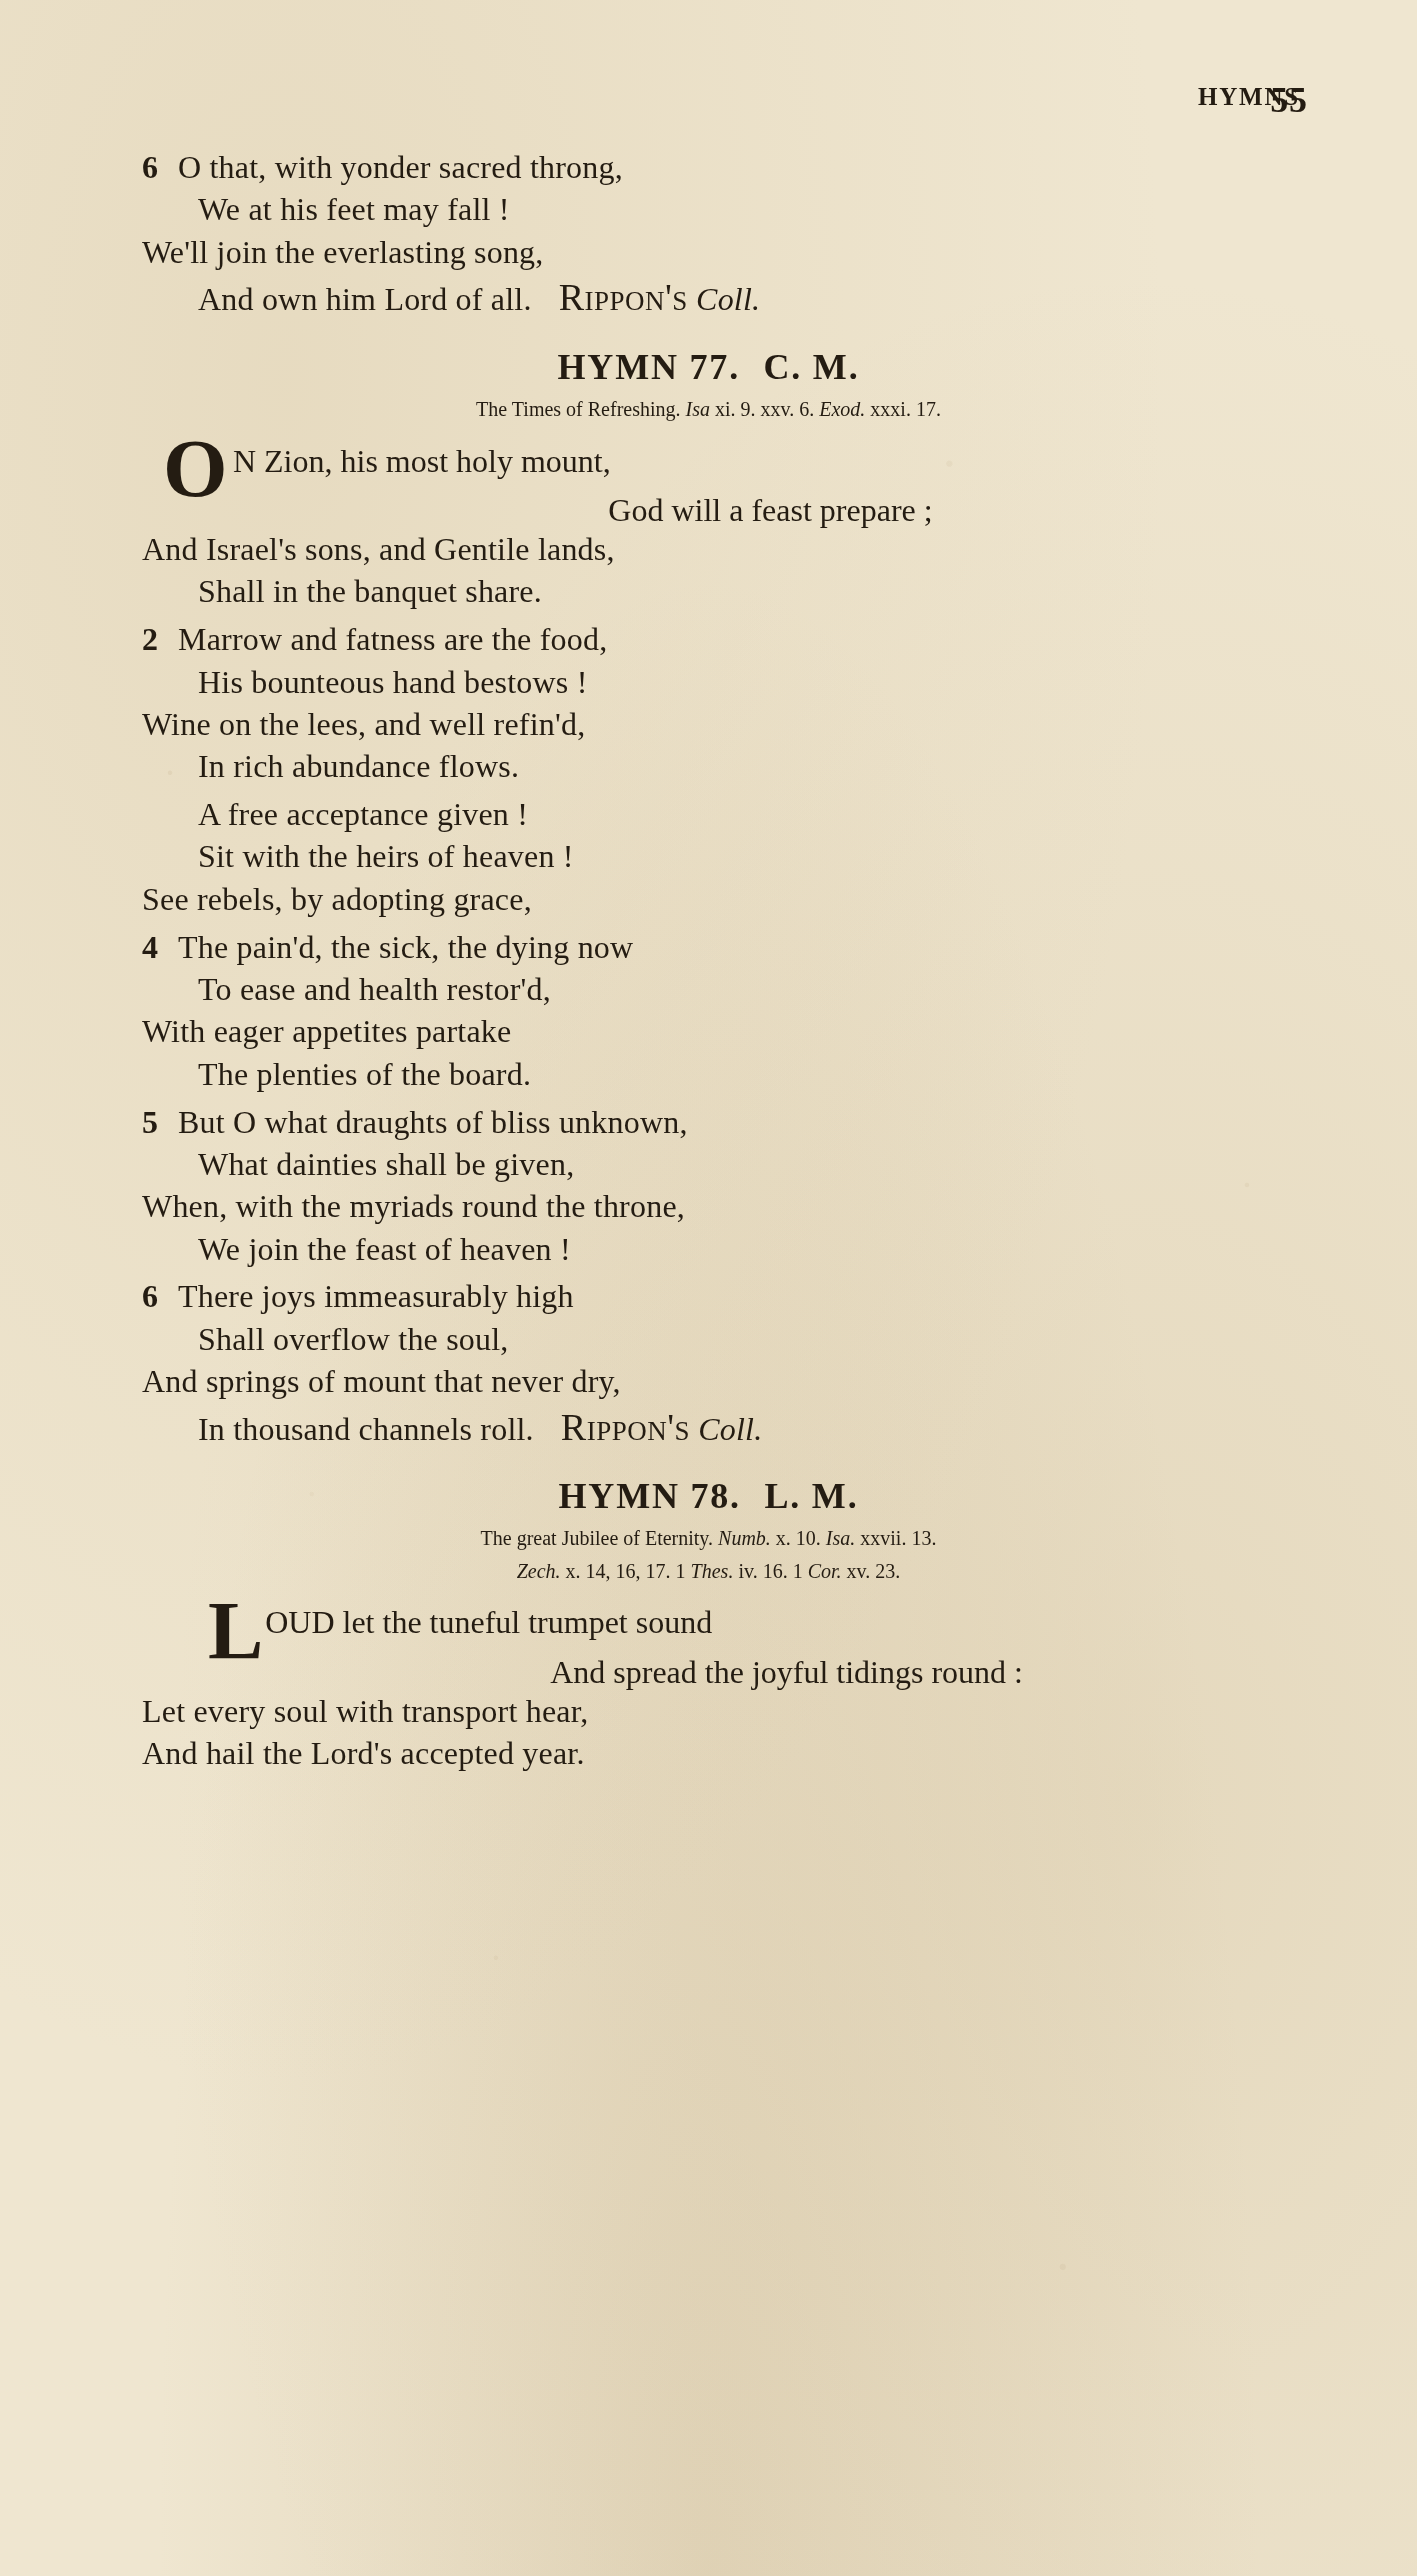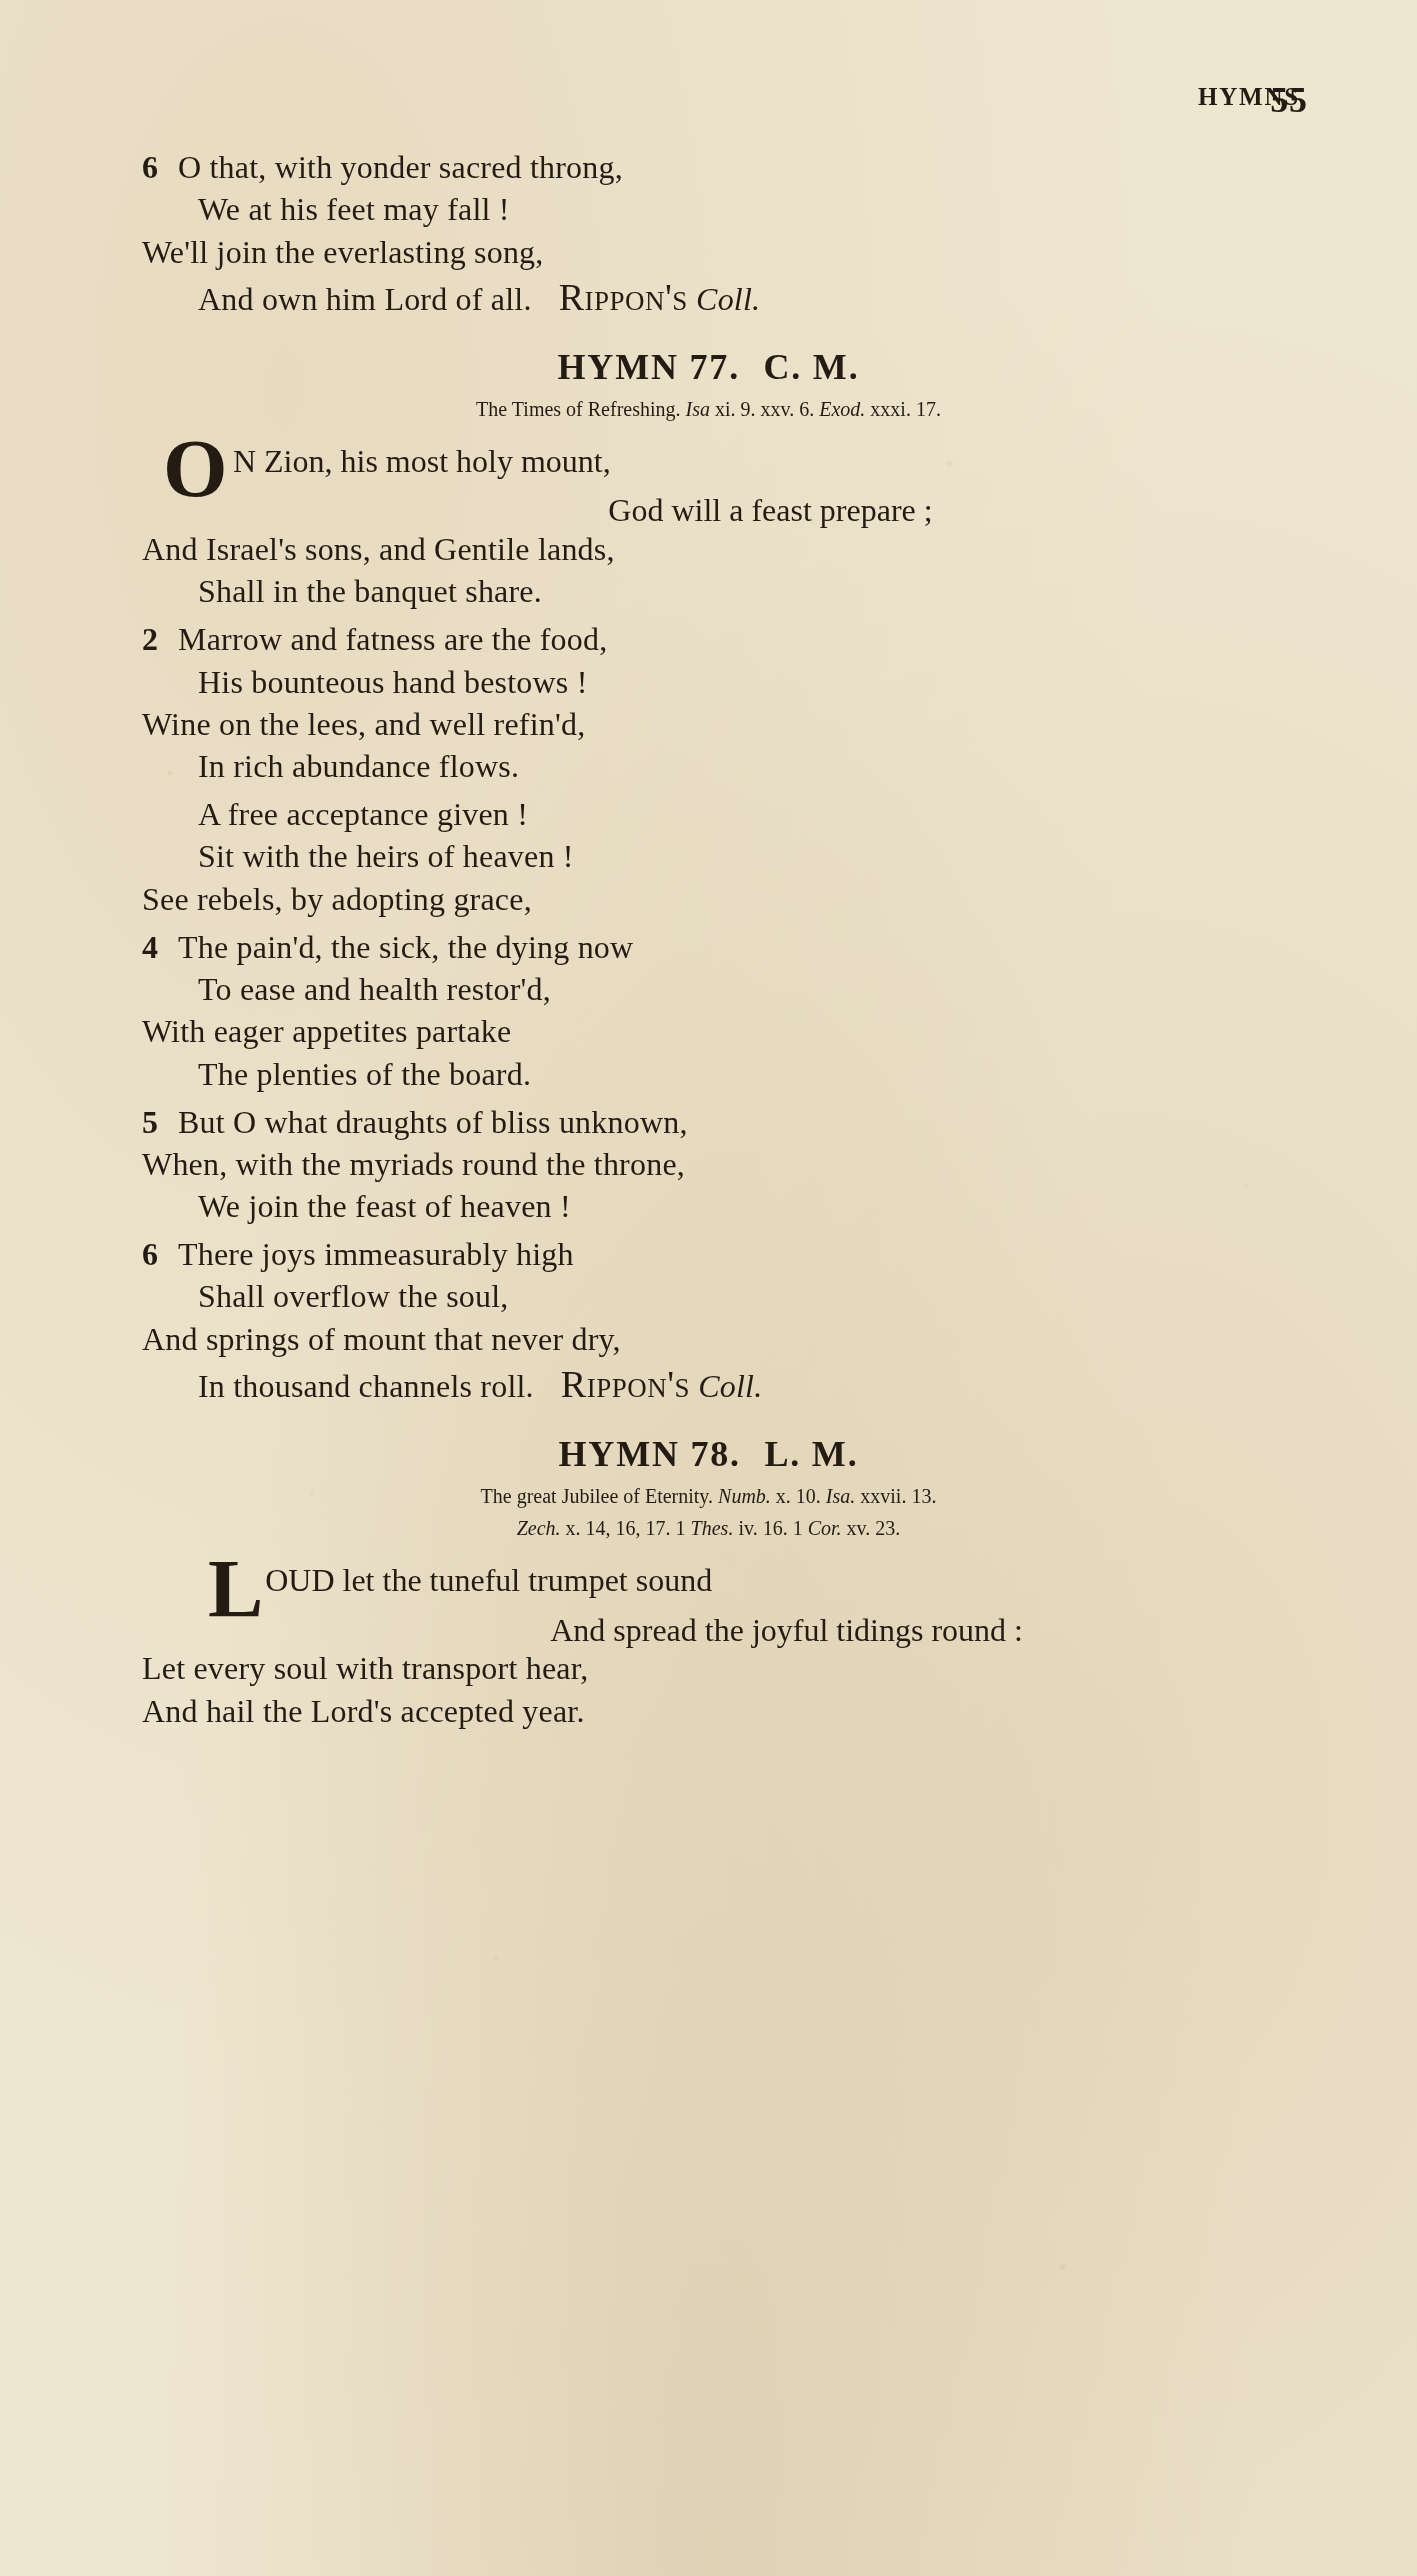--- a/index.html
+++ b/index.html
@@ -209,20 +209,21 @@
 
     <div class="stanza">
       <div class="line ind0"><span class="num">4</span><span>The pain'd, the sick, the dying now</span></div>
       <div class="line ind1">To ease and health restor'd,</div>
       <div class="line ind2">With eager appetites partake</div>
       <div class="line ind3">The plenties of the board.</div>
     </div>
 
     <div class="stanza">
       <div class="line ind0"><span class="num">5</span><span>But O what draughts of bliss unknown,</span></div>
+      <div class="line ind1">What dainties shall be given,</div>
       <div class="line ind2">When, with the myriads round the throne,</div>
       <div class="line ind3">We join the feast of heaven !</div>
     </div>
 
     <div class="stanza">
       <div class="line ind0"><span class="num">6</span><span>There joys immeasurably high</span></div>
       <div class="line ind1">Shall overflow the soul,</div>
       <div class="line ind2">And springs of mount that never dry,</div>
       <div class="line ind3"><span>In thousand channels roll.</span><span class="attrib smallcaps">Rippon's</span> <span class="ital">Coll.</span></div>
     </div>

